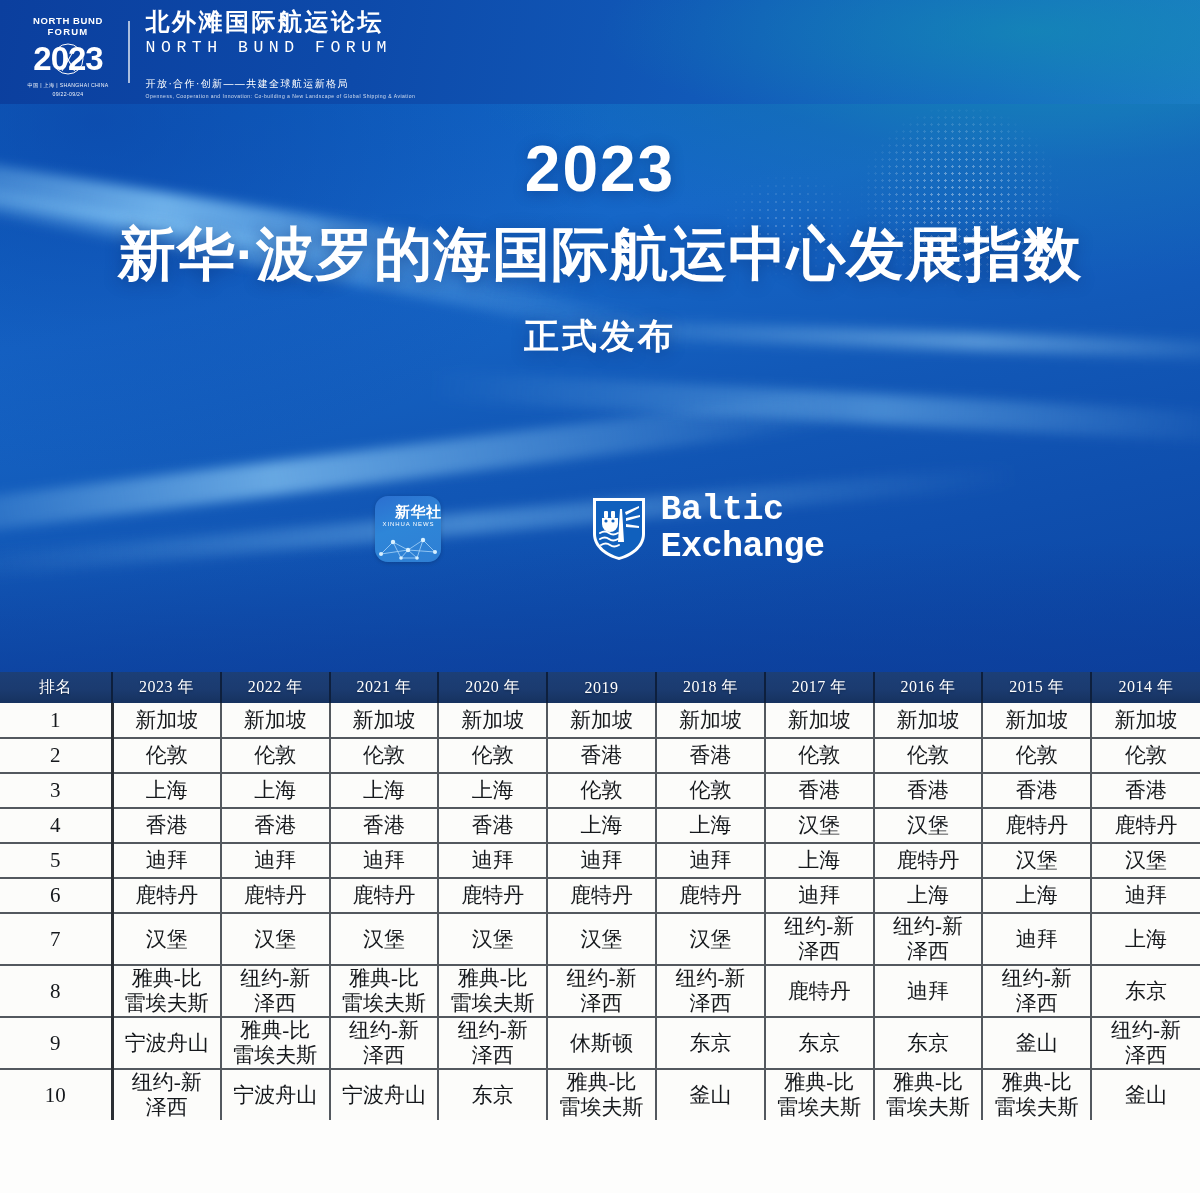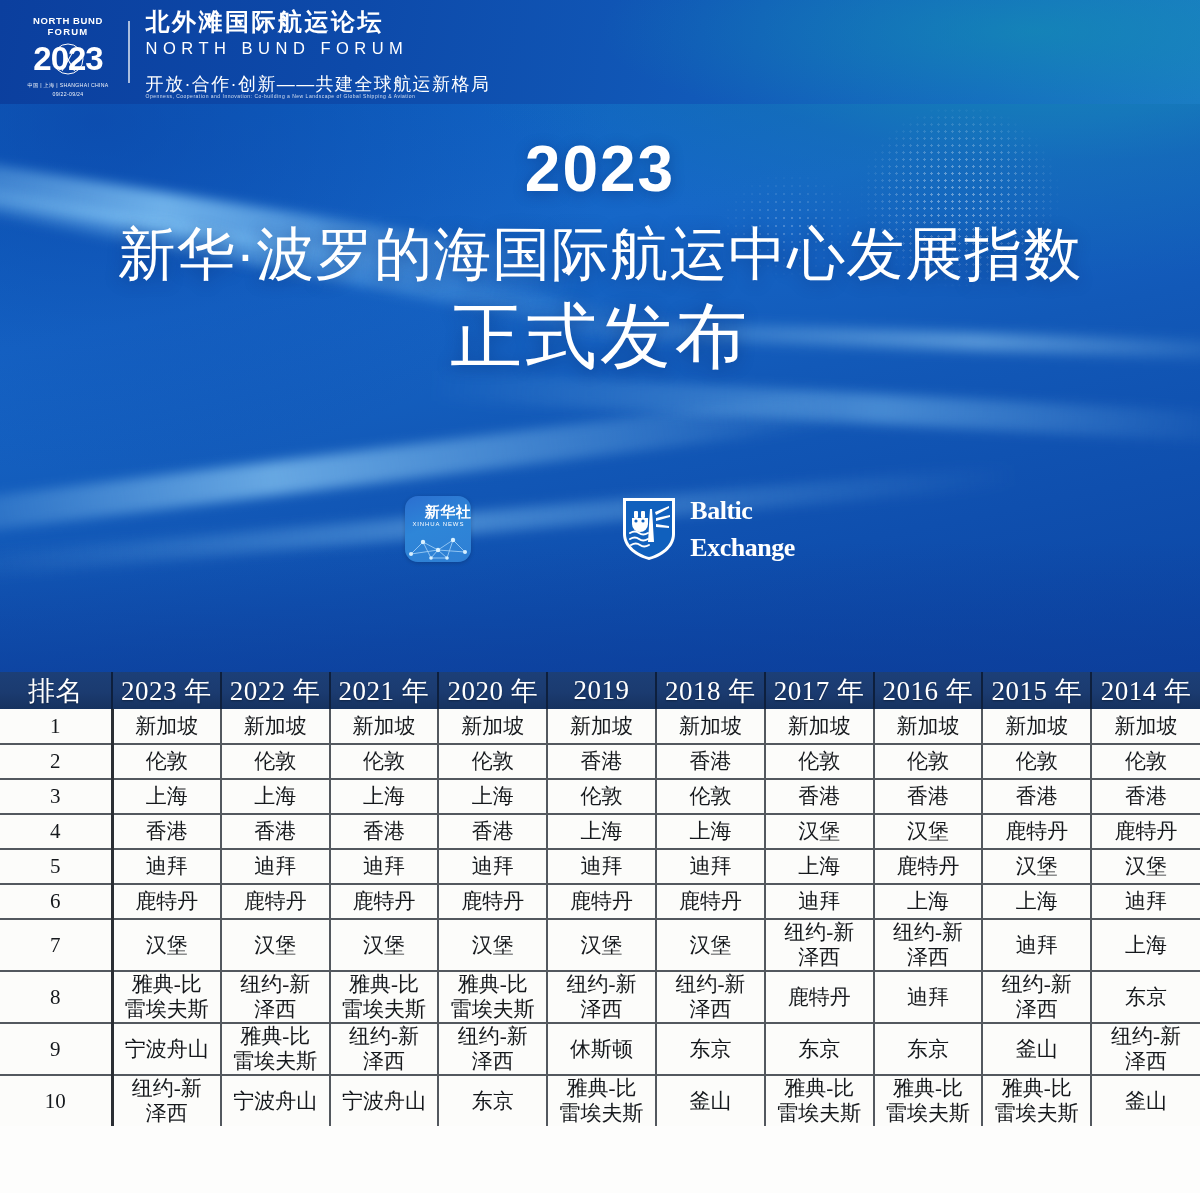--- a/index.html
+++ b/index.html
@@ -82,34 +82,34 @@
   .nbf-globe:before{ content:""; position:absolute; left:50%; top:3px; width:1.4px; height:25px;
                      background:#fff; transform:translateX(-50%) rotate(30deg); }
   .nbf-globe:after{ content:""; position:absolute; left:50%; top:3px; width:1.4px; height:25px;
                     background:#fff; transform:translateX(-50%) rotate(-30deg); }
   .nbf-sub{ font-size:5.2px; letter-spacing:.3px; line-height:8px; opacity:.95; margin-top:1px; white-space:nowrap; }
   .vbar{ width:1.6px; height:62px; background:rgba(255,255,255,.65); margin:0 16px 0 10px; }
   .nbf-text{ color:#fff; }
   .nbf-cn{ font-size:24px; font-weight:700; letter-spacing:2.5px; line-height:33px;
            font-family:"Liberation Sans", sans-serif; }
   .nbf-en{ font-size:16.5px; letter-spacing:5.5px; line-height:20px; font-weight:400;
-           font-family:Liberation Sans, sans-serif; }
-  .nbf-slogan{ font-size:18px; letter-spacing:1.4px; line-height:16px; margin-top:18px;
+           font-family:Liberation Mono, monospace; }
+  .nbf-slogan{ font-size:10px; letter-spacing:1.4px; line-height:16px; margin-top:18px;
                font-family:"Liberation Sans", sans-serif; white-space:nowrap; }
   .nbf-slogan-en{ font-size:5px; letter-spacing:.5px; opacity:.8; line-height:8px; white-space:nowrap;
                   font-family:"Liberation Sans", sans-serif; }
 
   
   .title-wrap{ position:absolute; left:0; top:132px; width:1200px; text-align:center; color:#fff;
                font-family:"Liberation Sans", sans-serif; }
   .t-year{ font-size:64px; font-weight:700; line-height:74px; letter-spacing:2px;
            text-shadow:0 2px 14px rgba(0,30,90,.35); }
-  .t-main{ font-size:58px; font-weight:400; line-height:84px; letter-spacing:1px;
+  .t-main{ font-size:58px; font-weight:700; line-height:84px; letter-spacing:1px;
            text-shadow:0 2px 16px rgba(0,30,90,.40); margin-top:6px; }
-  .t-sub{ font-size:72px; font-weight:400; line-height:80px; letter-spacing:3px;
+  .t-sub{ font-size:35px; font-weight:700; line-height:80px; letter-spacing:3px;
           text-shadow:0 2px 16px rgba(0,30,90,.40); }
 
   
   .logos{ position:absolute; left:0; top:492px; width:1200px; display:flex;
           justify-content:center; align-items:center; gap:150px; }
   .logo-xinhua{ display:flex; align-items:center; gap:14px; }
   .xh-badge{ width:66px; height:66px; border-radius:13px; position:relative; overflow:hidden;
              background:linear-gradient(160deg,#2b6fd0 0%, #2e86d8 45%, #2f7fd4 100%);
              box-shadow:0 1px 4px rgba(0,0,0,.2); }
   .xh-badge .xh-cn{ position:absolute; left:0; right:0; top:7px; text-align:right; color:#fff;
@@ -118,31 +118,31 @@
   .xh-badge .xh-en{ position:absolute; left:0; right:0; top:25px; text-align:center; color:#fff;
                     font-size:6px; letter-spacing:.9px; font-family:"Liberation Sans", sans-serif; }
   .xh-net{ position:absolute; left:0; right:0; bottom:0; height:34px; }
   .xh-cn-text{ color:#fff; }
   .xh-title{ font-size:37px; font-weight:700; letter-spacing:3.5px; line-height:42px;
              font-family:"Liberation Sans", sans-serif; text-shadow:0 1px 8px rgba(0,30,90,.3); }
   .xh-subtitle{ font-size:12.5px; letter-spacing:1.3px; line-height:16px; margin-top:2px;
                 font-family:"Liberation Serif", serif; font-weight:700; }
   .logo-baltic{ display:flex; align-items:center; gap:13px; color:#fff; }
   .bx-shield{ width:56px; height:66px; }
-  .bx-text{ font-family:Liberation Serif, serif; font-weight:700; font-size:26px;
+  .bx-text{ font-family:Liberation Mono, monospace; font-weight:700; font-size:35px;
             line-height:37px; letter-spacing:-.5px; }
 
   
   .table-zone{ position:absolute; left:0; top:672px; width:1200px; height:521px; background:#fdfdfc; }
   table.rank{ width:1200px; border-collapse:collapse; table-layout:fixed; }
   table.rank col.c-rank{ width:112px; }
   table.rank col.c-yr{ width:108.8px; }
   table.rank th{
     background:linear-gradient(180deg,#1c3f77 0%, #1b3b70 55%, #16325f 100%);
-    color:#fff; font-size:27px; font-weight:400; height:37px; padding:0;
+    color:#fff; font-size:16px; font-weight:400; height:31px; padding:0;
     border-right:2px solid #0d1f3d; letter-spacing:.5px;
     font-family:"Liberation Serif","DejaVu Serif",serif;
     text-shadow:0 1px 2px rgba(0,0,0,.35);
   }
   table.rank th:last-child{ border-right:none;margin-top:18px; }
   table.rank td{
     background:#fcfcfa; color:#15181c; font-size:21px; text-align:center; padding:0 2px;
     border-right:2px solid #53585e; border-bottom:2px solid #53585e;
     font-family:"Liberation Serif","DejaVu Serif",serif; line-height:25px;
   }

